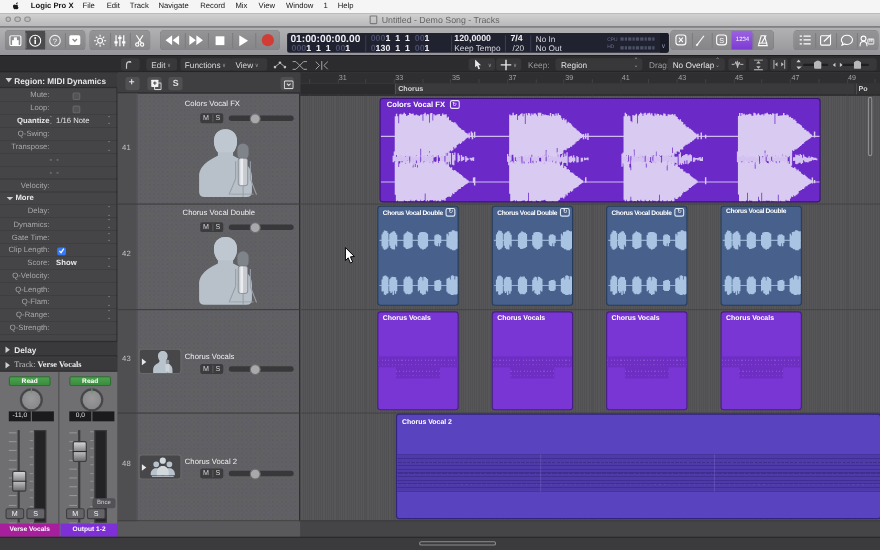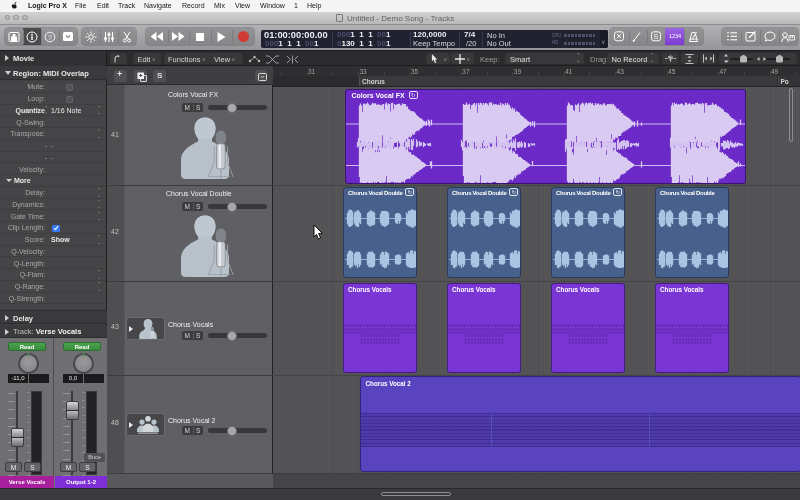--- a/index.html
+++ b/index.html
@@ -202,24 +202,20 @@
 <svg class="ab" style="left:781px;top:5.5px" width="14" height="12" viewBox="0 0 14 12">
 <circle cx="4" cy="4" r="2.2" fill="none" stroke="#fff" stroke-width="1"></circle>
 <path d="M0.8 11c0-3 1.8-4.3 3.2-4.3S7.2 8 7.2 11" fill="none" stroke="#fff" stroke-width="1"></path>
 <rect x="8" y="4.5" width="5.5" height="4.5" rx="0.5" fill="none" stroke="#fff" stroke-width="0.9"></rect>
 <line x1="9.8" y1="4.5" x2="9.8" y2="7" stroke="#fff" stroke-width="0.9"></line>
 <line x1="11.6" y1="4.5" x2="11.6" y2="7" stroke="#fff" stroke-width="0.9"></line>
       </svg>
 </div>
 
 <div class="ab" style="left:0;top:51px;width:800px;height:15px;background:#2c2c2e;border-bottom:1px solid #1e1e20;">
-  <div class="ab" style="left:0;top:0;width:107px;height:15px;background:#323234;border-right:1px solid #1c1c1e;">
-    <span class="ab" style="left:5px;top:4px;width:0;height:0;border-left:4px solid #cfcfd1;border-top:3px solid transparent;border-bottom:3px solid transparent;"></span>
-    <span class="ab txt" style="left:13px;top:3px;font-size:7.5px;font-weight:bold;color:#e6e6e8;">Movie</span>
-  </div>
 <div class="ab" style="left:110px;top:2px;width:17px;height:11px;background:#38383a;border-radius:2.5px;"></div>
 <svg class="ab" style="left:114px;top:4px" width="9" height="8" viewBox="0 0 9 8">
 <path d="M1 7.5V4a3 3 0 013-3h1" fill="none" stroke="#c8c8ca" stroke-width="1.1"></path>
         <path d="M3.5 1L6 1 4.7 3z" fill="#c8c8ca" transform="rotate(40 5 1)"></path>
       </svg>
 <div class="ab" style="left:133px;top:2px;width:28px;height:11px;background:#38383a;border-radius:2.5px;"></div>
 <span class="ab txt" style="left:137.5px;top:3.5px;font-size:7.5px;color:#d8d8da;">Edit<span style="font-size:5px;color:#9a9a9c;position:relative;top:-1px;">&nbsp;∨</span></span>
 <div class="ab" style="left:164px;top:2px;width:47px;height:11px;background:#38383a;border-radius:2.5px;"></div>
 <span class="ab txt" style="left:168px;top:3.5px;font-size:7.5px;color:#d8d8da;">Functions<span style="font-size:5px;color:#9a9a9c;position:relative;top:-1px;">&nbsp;∨</span></span>
 <div class="ab" style="left:210px;top:2px;width:33px;height:11px;background:#38383a;border-radius:2.5px;"></div>
@@ -242,25 +238,25 @@
         <path d="M1 0l6 6H4.5L6 9.5 4.3 10 3 6.5 1 8z" fill="#e8e8ea" transform="scale(0.9)"></path>
       </svg>
 <span class="ab txt" style="left:442px;top:3.5px;font-size:7.5px;color:#d8d8da;"><span style="font-size:5px;color:#9a9a9c;position:relative;top:-1px;">&nbsp;∨</span></span>
 <div class="ab" style="left:451px;top:2px;width:23px;height:11px;background:#38383a;border-radius:2.5px;"></div>
 <svg class="ab" style="left:455px;top:3px" width="10" height="10" viewBox="0 0 10 10">
         <path d="M5 0v10M0 5h10" stroke="#e8e8ea" stroke-width="1.3"></path>
       </svg>
 <span class="ab txt" style="left:465px;top:3.5px;font-size:7.5px;color:#d8d8da;"><span style="font-size:5px;color:#9a9a9c;position:relative;top:-1px;">&nbsp;∨</span></span>
 <span class="ab txt" style="left:480px;top:3.5px;font-size:7.5px;color:#9c9c9e;">Keep:</span>
 <div class="ab" style="left:505px;top:2px;width:79px;height:11px;background:#38383a;border-radius:2.5px;"></div>
-<span class="ab txt" style="left:510px;top:3.5px;font-size:7.5px;color:#e2e2e4;">Smart</span>
+<span class="ab txt" style="left:510px;top:3.5px;font-size:7.5px;color:#e2e2e4;">Region</span>
 <span class="ab txt" style="left:576px;top:2px;font-size:5.5px;color:#9c9c9e;line-height:5px;">⌃<br>⌄</span>
 <span class="ab txt" style="left:590px;top:3.5px;font-size:7.5px;color:#9c9c9e;">Drag:</span>
 <div class="ab" style="left:606.5px;top:2px;width:52px;height:11px;background:#38383a;border-radius:2.5px;"></div>
-<span class="ab txt" style="left:611.5px;top:3.5px;font-size:7.5px;color:#e2e2e4;">No Record</span>
+<span class="ab txt" style="left:611.5px;top:3.5px;font-size:7.5px;color:#e2e2e4;">No Overlap</span>
 <span class="ab txt" style="left:650px;top:2px;font-size:5.5px;color:#9c9c9e;line-height:5px;">⌃<br>⌄</span>
 <div class="ab" style="left:662px;top:2px;width:16px;height:11px;background:#38383a;border-radius:2.5px;"></div>
 <svg class="ab" style="left:665px;top:4px" width="11" height="7" viewBox="0 0 11 7">
         <path d="M0 3.5h2.5M8.5 3.5H11" stroke="#c0c0c2" stroke-width="0.9"></path>
         <path d="M3 3.5l1-2.5 1.5 5L7 1.5 8 4" fill="none" stroke="#c0c0c2" stroke-width="0.9"></path>
         <path d="M5.5 0v7" stroke="#c0c0c2" stroke-width="0.8"></path>
       </svg>
 <div class="ab" style="left:681px;top:2px;width:17px;height:11px;background:#38383a;border-radius:2.5px;"></div>
 <svg class="ab" style="left:685px;top:2.5px" width="9" height="10" viewBox="0 0 9 10">
         <path d="M0.5 0.5h8M0.5 9.5h8" stroke="#c0c0c2" stroke-width="1"></path>
@@ -281,21 +277,21 @@
         <path d="M0 3l2.5-2v4zM9 3L6.5 1v4z" fill="#c8c8ca"></path>
       </svg>
 <div class="ab" style="left:765.5px;top:7px;width:24px;height:2px;background:#1f1f21;border-radius:1px;"></div>
 <div class="ab" style="left:776px;top:3.5px;width:7px;height:8px;background:#b8b8ba;border-radius:1.5px 1.5px 2px 2px;clip-path:polygon(50% 0,100% 30%,100% 100%,0 100%,0 30%);"></div>
 </div>
 
 <div class="ab" style="left:0;top:66px;width:107px;height:434px;background:#414143;border-right:1px solid #1c1c1e;">
 <div class="ab" style="left:0;top:15px;width:107px;height:228px;background:repeating-linear-gradient(rgba(255,255,255,0.025) 0 10.75px, rgba(0,0,0,0.05) 10.75px 11.75px);"></div>
 <div class="ab" style="left:0;top:0;width:107px;height:14px;background:#3a3a3c;border-bottom:1px solid #2e2e30;">
         <span class="ab" style="left:5px;top:5px;width:0;height:0;border-top:4px solid #cfcfd1;border-left:3px solid transparent;border-right:3px solid transparent;"></span>
-        <span class="ab txt" style="left:13px;top:3px;font-size:7.5px;font-weight:bold;color:#e6e6e8;">Region: <span style="font-weight:bold">MIDI Overlap</span></span>
+        <span class="ab txt" style="left:13px;top:3px;font-size:7.5px;font-weight:bold;color:#e6e6e8;">Region: <span style="font-weight:bold">MIDI Dynamics</span></span>
       </div>
 <span class="ab txt" style="right:61px;top:17.3px;font-size:7px;color:#a9a9ab;">Mute:</span>
 <div class="ab" style="left:66px;top:17.8px;width:7px;height:7px;background:#535355;border:1px solid #656567;border-radius:1.5px;"></div>
 <span class="ab txt" style="right:61px;top:29.0px;font-size:7px;color:#a9a9ab;">Loop:</span>
 <div class="ab" style="left:66px;top:29.5px;width:7px;height:7px;background:#535355;border:1px solid #656567;border-radius:1.5px;"></div>
 <span class="ab txt" style="right:61px;top:40.8px;font-size:7px;color:#e8e8ea;font-weight:bold;">Quantize</span>
 <span class="ab txt" style="left:44px;top:39.8px;font-size:5px;color:#8e8e90;line-height:4.5px;">⌃<br>⌄</span>
 <span class="ab txt" style="left:51px;top:40.8px;font-size:7px;color:#e8e8ea;">1/16 Note</span>
 <span class="ab txt" style="left:97px;font-size:5px;color:#8e8e90;line-height:4.5px;top:39.8px;">⌃<br>⌄</span>
 <span class="ab txt" style="right:61px;top:52.5px;font-size:7px;color:#a9a9ab;">Q-Swing:</span>
@@ -326,21 +322,21 @@
 <span class="ab txt" style="left:97px;font-size:5px;color:#8e8e90;line-height:4.5px;top:204.3px;">⌃<br>⌄</span>
 <span class="ab txt" style="right:61px;top:217.1px;font-size:7px;color:#a9a9ab;">Q-Range:</span>
 <span class="ab txt" style="left:97px;font-size:5px;color:#8e8e90;line-height:4.5px;top:216.1px;">⌃<br>⌄</span>
 <span class="ab txt" style="right:61px;top:228.8px;font-size:7px;color:#a9a9ab;">Q-Strength:</span>
 <div class="ab" style="left:0;top:244px;width:107px;height:14px;background:#3a3a3c;border-top:1px solid #2c2c2e;border-bottom:1px solid #2c2c2e;">
         <span class="ab" style="left:5px;top:4px;width:0;height:0;border-left:4px solid #cfcfd1;border-top:3px solid transparent;border-bottom:3px solid transparent;"></span>
         <span class="ab txt" style="left:13px;top:2.5px;font-size:7.5px;font-weight:bold;color:#e6e6e8;">Delay</span>
       </div>
 <div class="ab" style="left:0;top:259px;width:107px;height:13px;background:#3a3a3c;border-bottom:1px solid #2c2c2e;">
         <span class="ab" style="left:5px;top:3.5px;width:0;height:0;border-left:4px solid #cfcfd1;border-top:3px solid transparent;border-bottom:3px solid transparent;"></span>
-        <span class="ab txt" style="left:13px;top:2px;font-size:7.5px;color:#c0c0c2;">Track: <span style="color:#f0f0f2;font-weight:bold">Verse Vocals</span></span>
+        <span class="ab txt" style="left:13px;top:2px;font-size:7.5px;color:#c0c0c2;font-family:Liberation Serif, serif;">Track: <span style="color:#f0f0f2;font-weight:bold">Verse Vocals</span></span>
       </div>
 <div class="ab" style="left:0;top:272px;width:107px;height:150px;background:#6f6f71;"></div>
 <div class="ab" style="left:53px;top:272px;width:1px;height:150px;background:#4e4e50;"></div>
 <div class="ab" style="left:8px;top:276px;width:38px;height:9px;background:linear-gradient(#4aa34e,#3a8c3e);border-radius:2px;border:0.5px solid #2e6e32;text-align:center;font-size:6px;color:#fff;font-weight:bold;line-height:9px;">Read</div>
 <div class="ab" style="left:17.5px;top:287px;width:21px;height:21px;border-radius:50%;background:radial-gradient(circle at 50% 42%,#9a9a9c,#828284);border:2px solid #47474b;"></div>
 <div class="ab" style="left:27.5px;top:287px;width:1.5px;height:4px;background:#3fae46;"></div>
 <div class="ab" style="left:8px;top:308px;width:20px;height:9px;background:#1b1b1d;color:#e4e4e6;font-size:6px;text-align:center;line-height:9px;">-11,0</div>
 <div class="ab" style="left:29px;top:308px;width:20px;height:9px;background:#1b1b1d;"></div>
 <div class="ab" style="left:16px;top:325px;width:2px;height:84px;background:#3b3b3d;"></div>
 <div class="ab" style="left:8px;top:327.0px;width:7px;height:1px;background:#949496;"></div>

